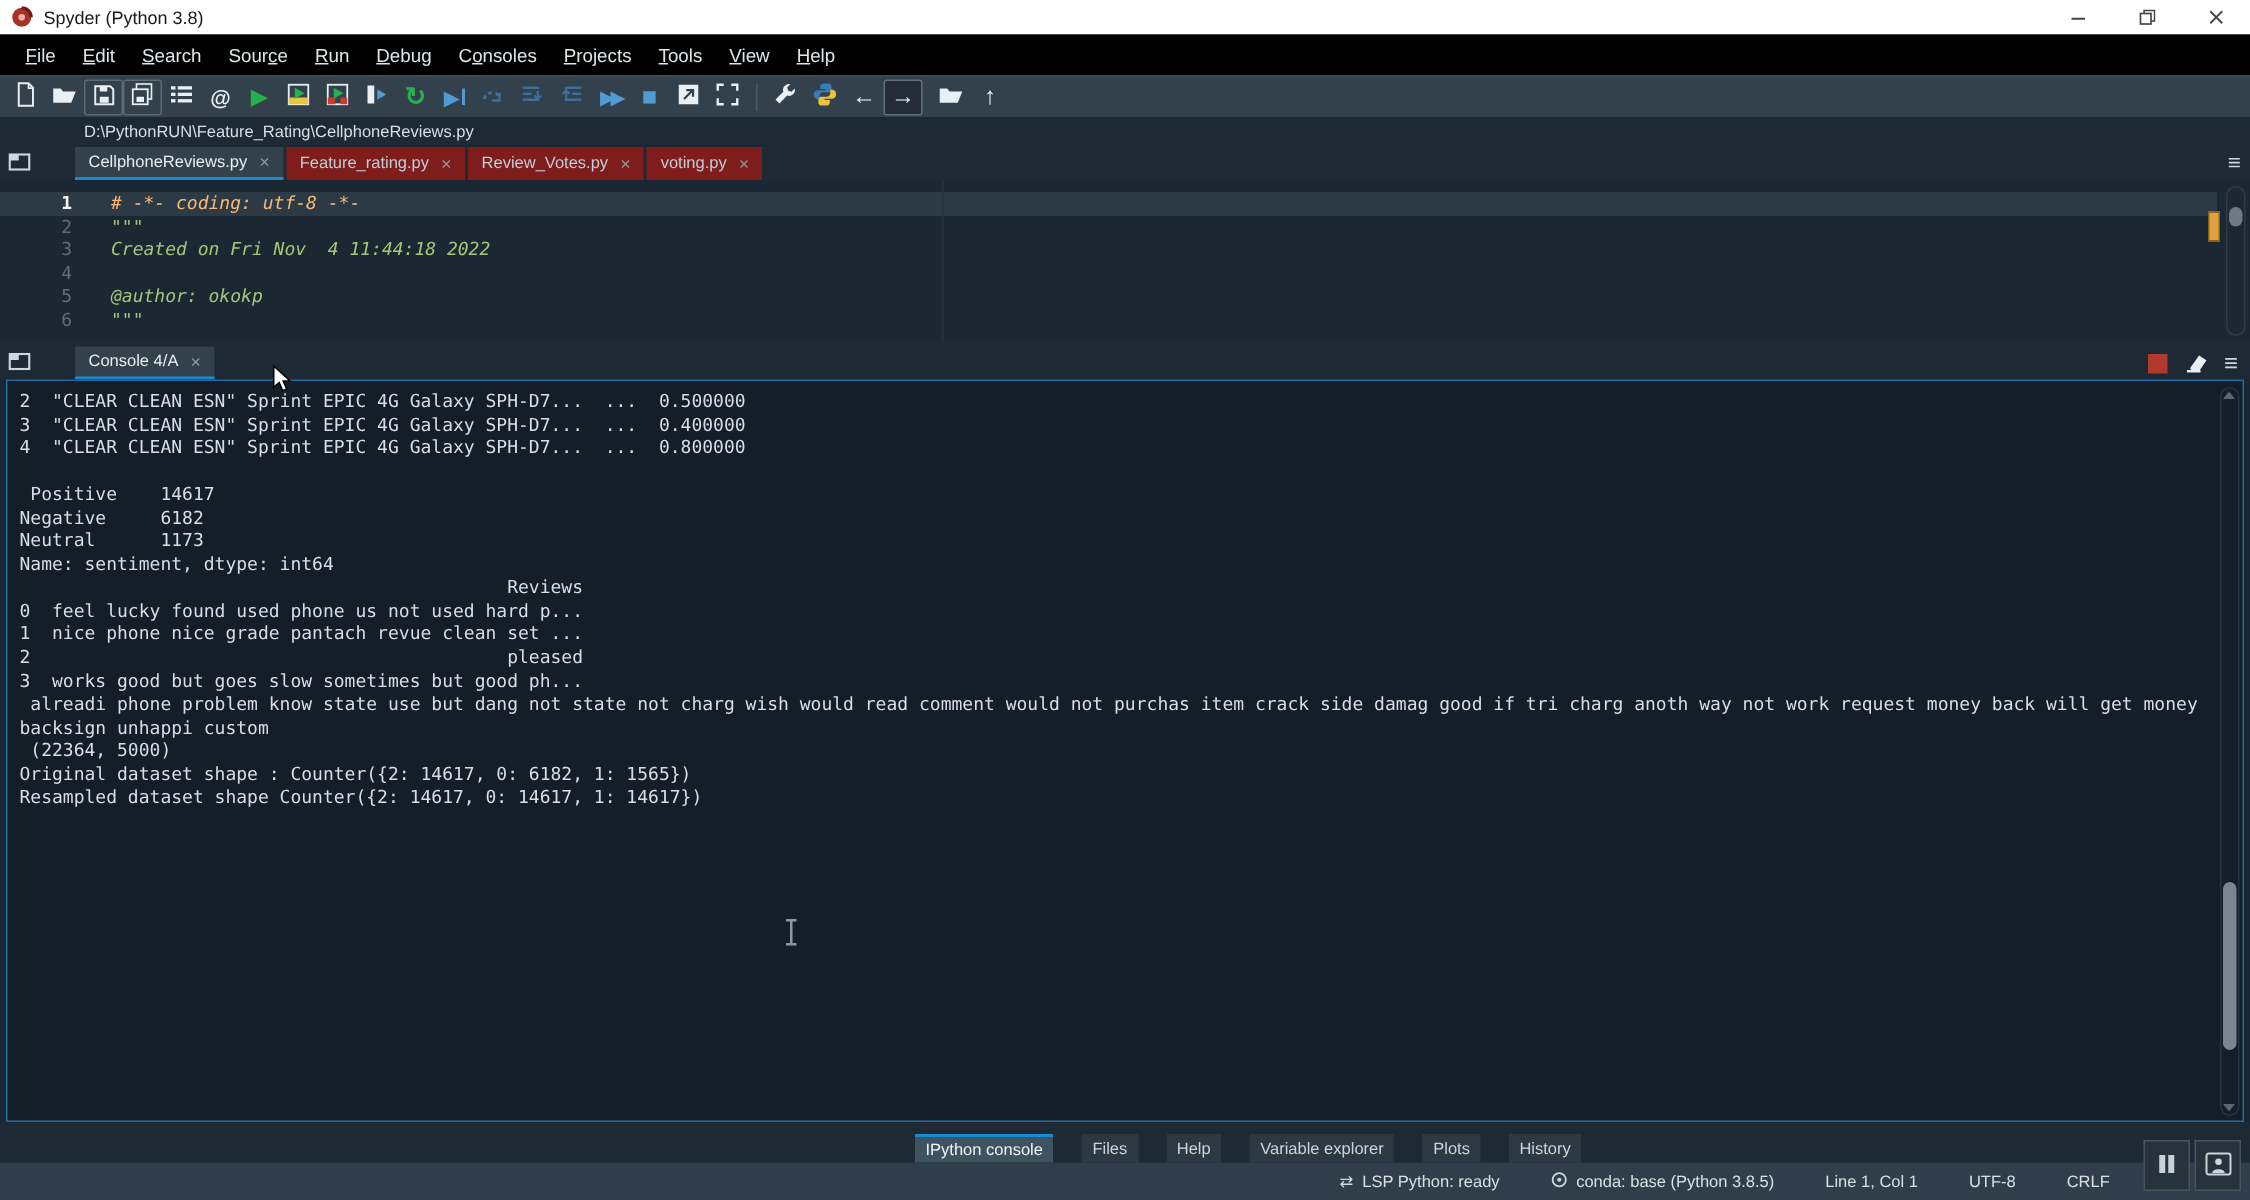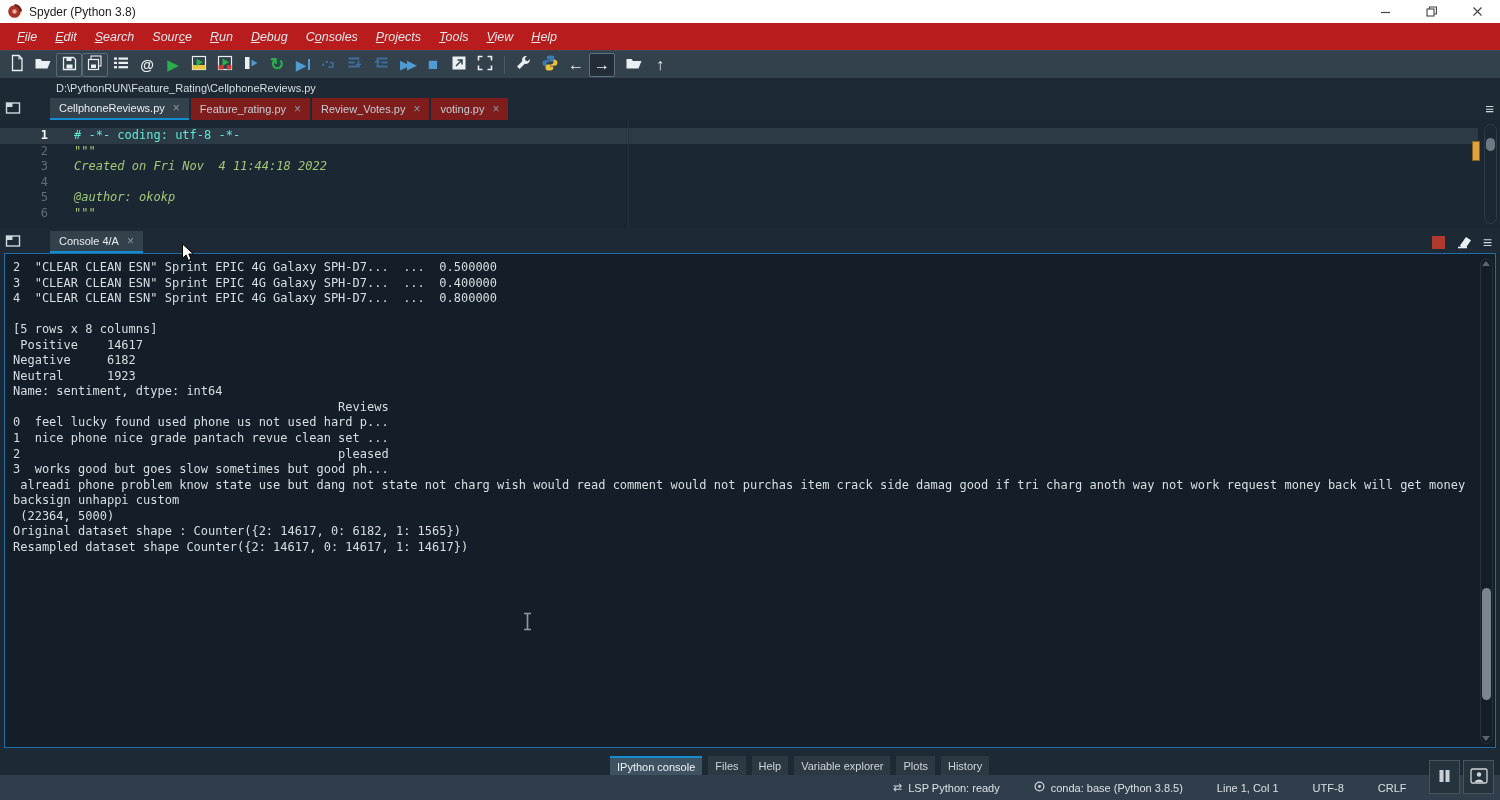--- a/index.html
+++ b/index.html
@@ -9,22 +9,22 @@
   
   .titlebar { position:absolute; left:0; top:0; width:1500px; height:23px; background:#ffffff;
               display:flex; align-items:center; }
   .logo { margin-left:7px; display:flex; }
   .wtitle { font-size:12px; color:#1a1a1a; margin-left:7px; }
   .wcontrols { margin-left:auto; display:flex; height:100%; }
   .wbtn { width:46px; height:100%; display:flex; align-items:center; justify-content:center;
           background:none; border:none; cursor:default; }
 
   
-  .menubar { position:absolute; left:0; top:23px; width:1500px; height:27px; background:#b91c1c;
-             display:flex; align-items:center; padding-left:8px;font-style:italic; }
+  .menubar { position:absolute; left:0; top:23px; width:1500px; height:27px; background:#000000;
+             display:flex; align-items:center; padding-left:8px; }
   .menu-item { color:#dfe6ea; font-size:12.5px; padding:0 9px; }
   .mn { text-decoration:underline; }
 
   
   .toolbar { position:absolute; left:0; top:50px; width:1500px; height:28px; background:#32414b;
              display:flex; align-items:center; padding-left:4px; border-top:1px solid #3a4a56; }
   .tbtn { width:26px; height:24px; flex:none; display:flex; align-items:center; justify-content:center;
           background:transparent; border:none; border-radius:2px; padding:0; }
   .tbtn.framed { border:1px solid #5a6a77; }
   .tbtn.pressed { background:#222d37; border:1px solid #5f7080; }
@@ -57,21 +57,21 @@
              font-size:15px; font-weight:bold; }
 
   
   .editor { position:absolute; left:0; top:120px; width:1500px; height:108px; background:#1b2733;
             font-family:"DejaVu Sans Mono", monospace; font-size:12px; padding-top:8px; }
   .ed-row { display:flex; height:15.6px; line-height:15.6px; }
   .ed-row.current { background:#2c3a46; width:1478px; }
   .num { width:48px; text-align:right; color:#5f6d79; flex:none; }
   .ed-row.current .num { color:#f2f6f8; font-weight:bold; }
   .code { padding-left:26px; white-space:pre; }
-  .comment { color:#5eead4; }
+  .comment { color:#fdba74;font-style:italic; }
   .docstring { color:#a3c878; font-style:italic; }
   .ruler { position:absolute; left:628px; top:120px; width:1px; height:108px; background:#27333f; }
   .ed-track { position:absolute; right:3px; top:124px; width:13px; height:100px;
               border:1px solid #2e3b46; border-radius:7px; }
   .ed-thumb { position:absolute; right:5px; top:138px; width:9px; height:13px; border-radius:5px;
               background:#6d7983; }
   .orange-marker { position:absolute; right:20px; top:141px; width:8px; height:20px;
                    background:#e0a33c; border:1px solid #8a6220; }
 
   
@@ -90,21 +90,21 @@
              border:1px solid #26323c; border-radius:7px; }
   .c-thumb { position:absolute; right:9px; top:588px; width:9px; height:112px; background:#7a858e;
              border-radius:5px; }
   .scroll-arrow { position:absolute; right:10px; width:0; height:0; border-left:4px solid transparent;
                   border-right:4px solid transparent; }
   .sa-up { top:261px; border-bottom:5px solid #5a6670; }
   .sa-down { top:736px; border-top:5px solid #5a6670; }
 
   
   .dockband { position:absolute; left:0; top:748px; width:1500px; height:27px; background:#1d2935; }
-  .docktabs { position:absolute; left:610px; top:756px; display:flex; gap:6px; }
+  .docktabs { position:absolute; left:610px; top:756px; display:flex; gap:19px; }
   .dtab { height:19px; padding:0 7px; font-size:11px; color:#ccd5dc; background:#2c3943;
           display:flex; align-items:center; border:none; }
   .dtab.active { background:#3f5260; border-top:2px solid #148cd2; color:#eef3f6; }
 
   
   .statusbar { position:absolute; left:0; top:775px; width:1500px; height:25px; background:#2f3e4a; }
   .sb-items { position:absolute; left:893px; top:0; height:25px; display:flex; align-items:center;
               gap:34px; color:#d8e0e6; font-size:11px; }
   .sb-pair { display:flex; align-items:center; gap:6px; }
   .right-btns { position:absolute; right:6px; top:760px; display:flex; gap:3px; z-index:5; }
@@ -384,24 +384,23 @@
   <button class="plainbtn">
       <span style="color:#cdd6dc;font-size:16px;font-weight:bold;">≡</span>
     </button>
 </div>
 
 <div class="consolebox">
   <div class="c-line">2  "CLEAR CLEAN ESN" Sprint EPIC 4G Galaxy SPH-D7...  ...  0.500000</div>
   <div class="c-line">3  "CLEAR CLEAN ESN" Sprint EPIC 4G Galaxy SPH-D7...  ...  0.400000</div>
   <div class="c-line">4  "CLEAR CLEAN ESN" Sprint EPIC 4G Galaxy SPH-D7...  ...  0.800000</div>
   <div class="c-line"></div>
-  <div class="c-line">[5 rows x 8 columns]</div>
   <div class="c-line"> Positive    14617</div>
   <div class="c-line">Negative     6182</div>
-  <div class="c-line">Neutral      1923</div>
+  <div class="c-line">Neutral      1173</div>
   <div class="c-line">Name: sentiment, dtype: int64</div>
   <div class="c-line">                                             Reviews</div>
   <div class="c-line">0  feel lucky found used phone us not used hard p...</div>
   <div class="c-line">1  nice phone nice grade pantach revue clean set ...</div>
   <div class="c-line">2                                            pleased</div>
   <div class="c-line">3  works good but goes slow sometimes but good ph...</div>
   <div class="c-line"> alreadi phone problem know state use but dang not state not charg wish would read comment would not purchas item crack side damag good if tri charg anoth way not work request money back will get money</div>
   <div class="c-line">backsign unhappi custom</div>
   <div class="c-line"> (22364, 5000)</div>
   <div class="c-line">Original dataset shape : Counter({2: 14617, 0: 6182, 1: 1565})</div>

